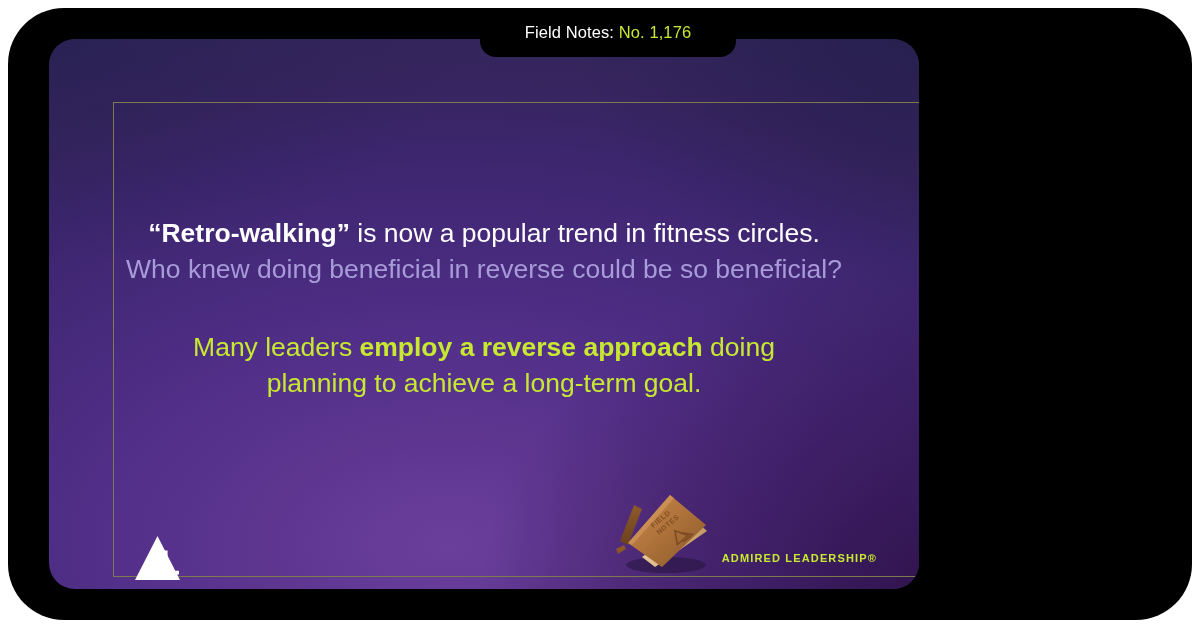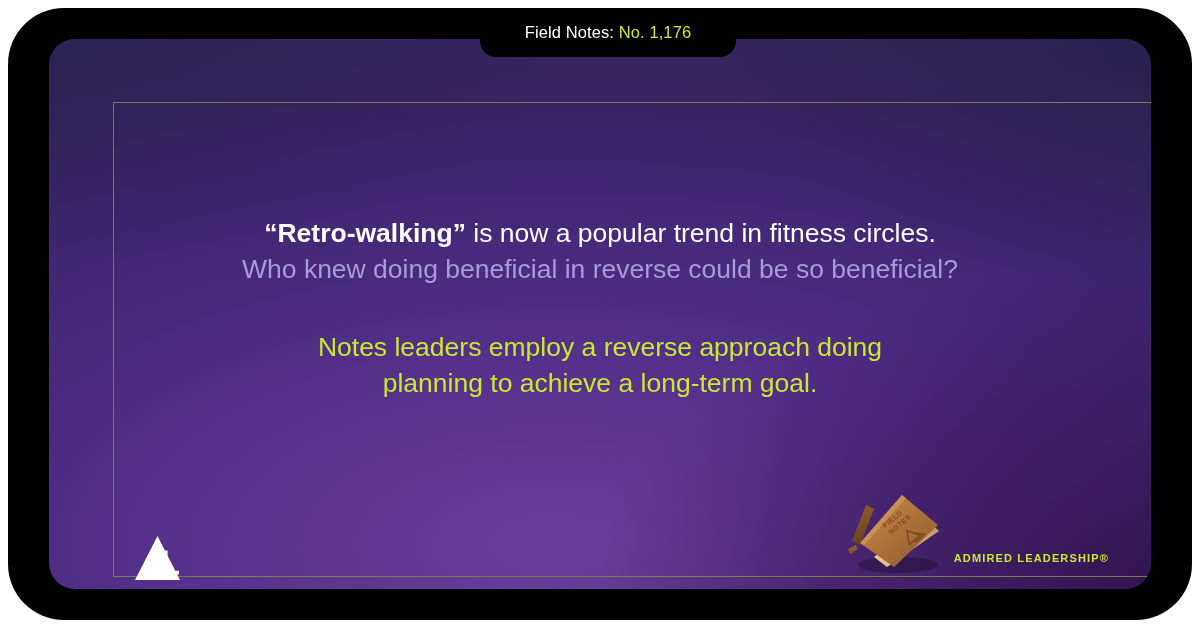--- a/index.html
+++ b/index.html
@@ -25,21 +25,21 @@
     background: #000000;
     border-radius: 56px;
     overflow: hidden;
   }
 
   
   .card {
     position: absolute;
     left: 41px;
     top: 31px;
-    width: 1102px;
+    width: 870px;
     height: 550px;
     border-radius: 26px;
     overflow: hidden;
     background:
       radial-gradient(115% 108% at 46% 92%,
         #6a3f9c 0%,
         #5e3690 18%,
         #53308a 33%,
         #472a7c 50%,
         #3e2670 64%,
@@ -120,21 +120,21 @@
     display: block;
     color: #a79bd9;
   }
   .gap { height: 42px; }
   .para-b {
     font-size: 26.5px;
     line-height: 36px;
     color: #c8e832;
   }
   .para-b .l1 { display: block; }
-  .para-b .l1 b { font-weight: 400; }
+  .para-b .l1 b { font-weight: 700; }
   .para-b .l2 { display: block; }
 
   
   .al-mark {
     position: absolute;
     left: 83px;
     top: 495px;
     width: 58px;
     height: 52px;
     z-index: 6;
@@ -191,21 +191,21 @@
 
     <div class="inner-border"></div>
 
     <div class="message">
       <p class="para para-a">
         <span class="l1"><b>“Retro-walking”</b><span> is now a popular trend in fitness circles.</span></span>
         <span class="l2">Who knew doing beneficial in reverse could be so beneficial?</span>
       </p>
       <div class="gap"></div>
       <p class="para para-b">
-        <span class="l1"><span>Notes leaders </span><b>employ a reverse approach</b><span> doing</span></span>
+        <span class="l1"><span>Many leaders </span><b>employ a reverse approach</b><span> doing</span></span>
         <span class="l2">planning to achieve a long-term goal.</span>
       </p>
     </div>
 
     <div class="al-mark">
       <svg viewBox="0 0 58 52" xmlns="http://www.w3.org/2000/svg">
         <g fill="#ffffff">
 
           <path d="M25.5 2 L48 46 L3 46 Z M25.5 12.5 L41.2 42.4 L9.8 42.4 Z"></path>
 

